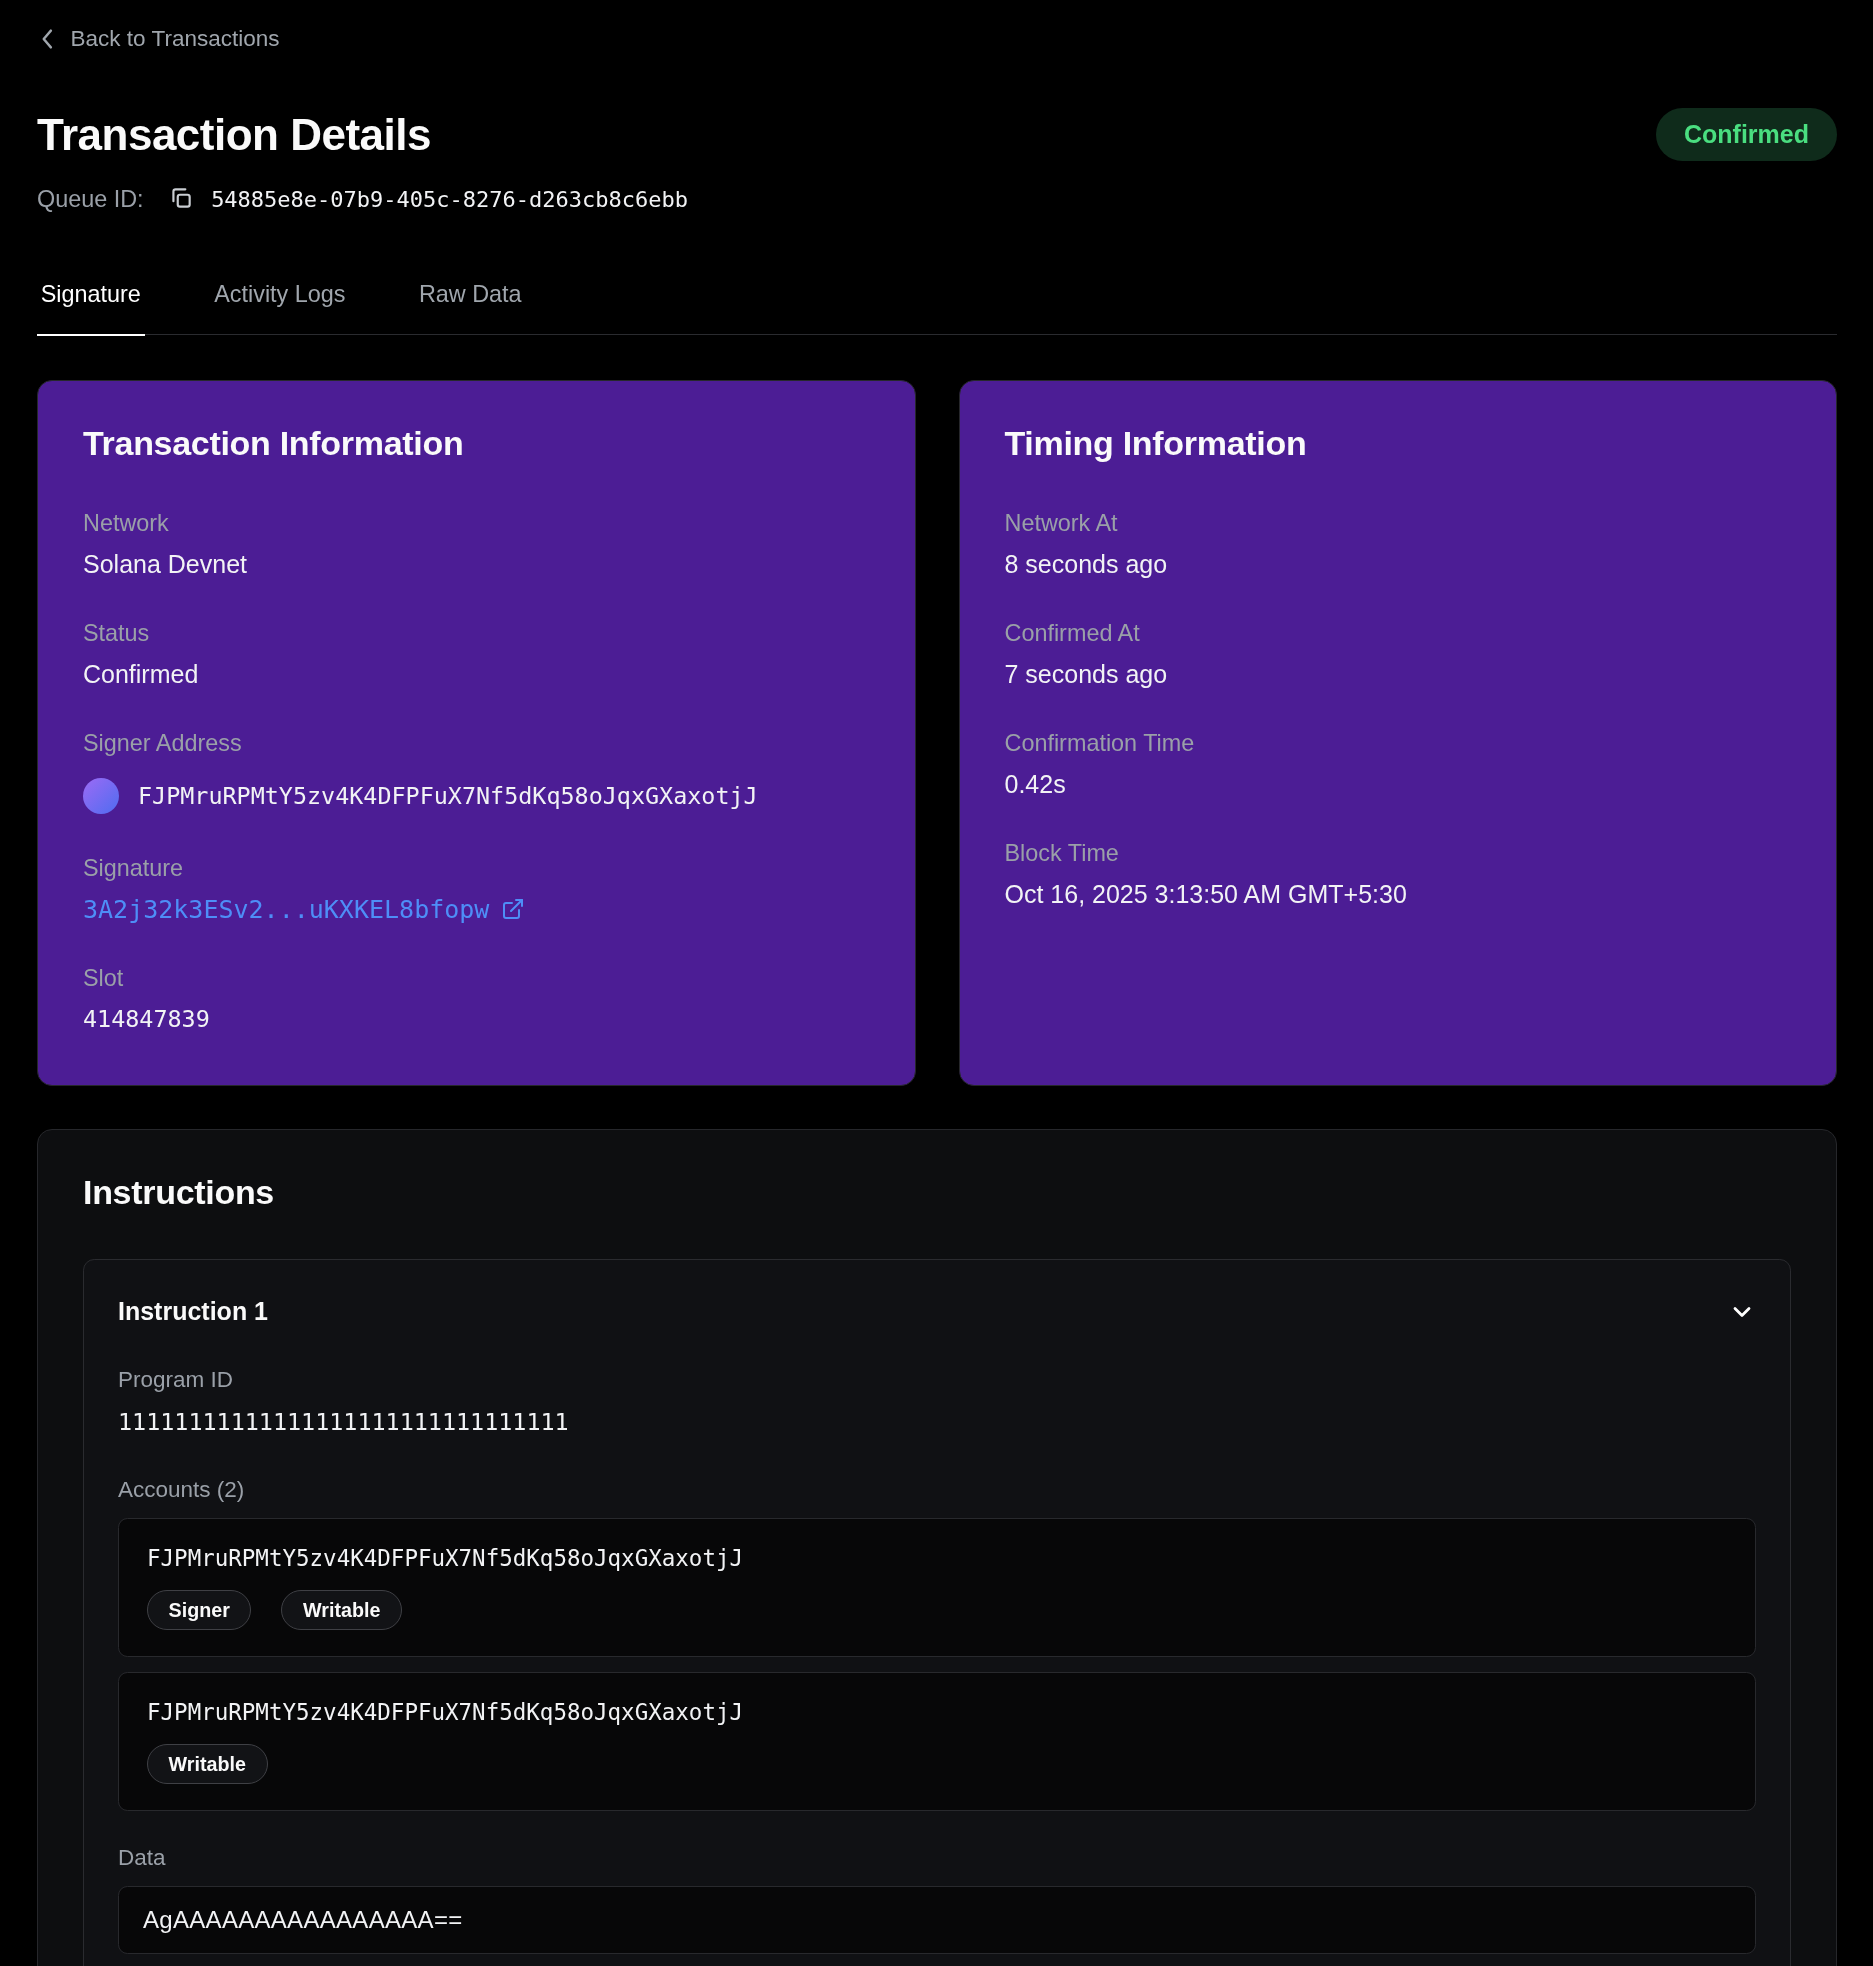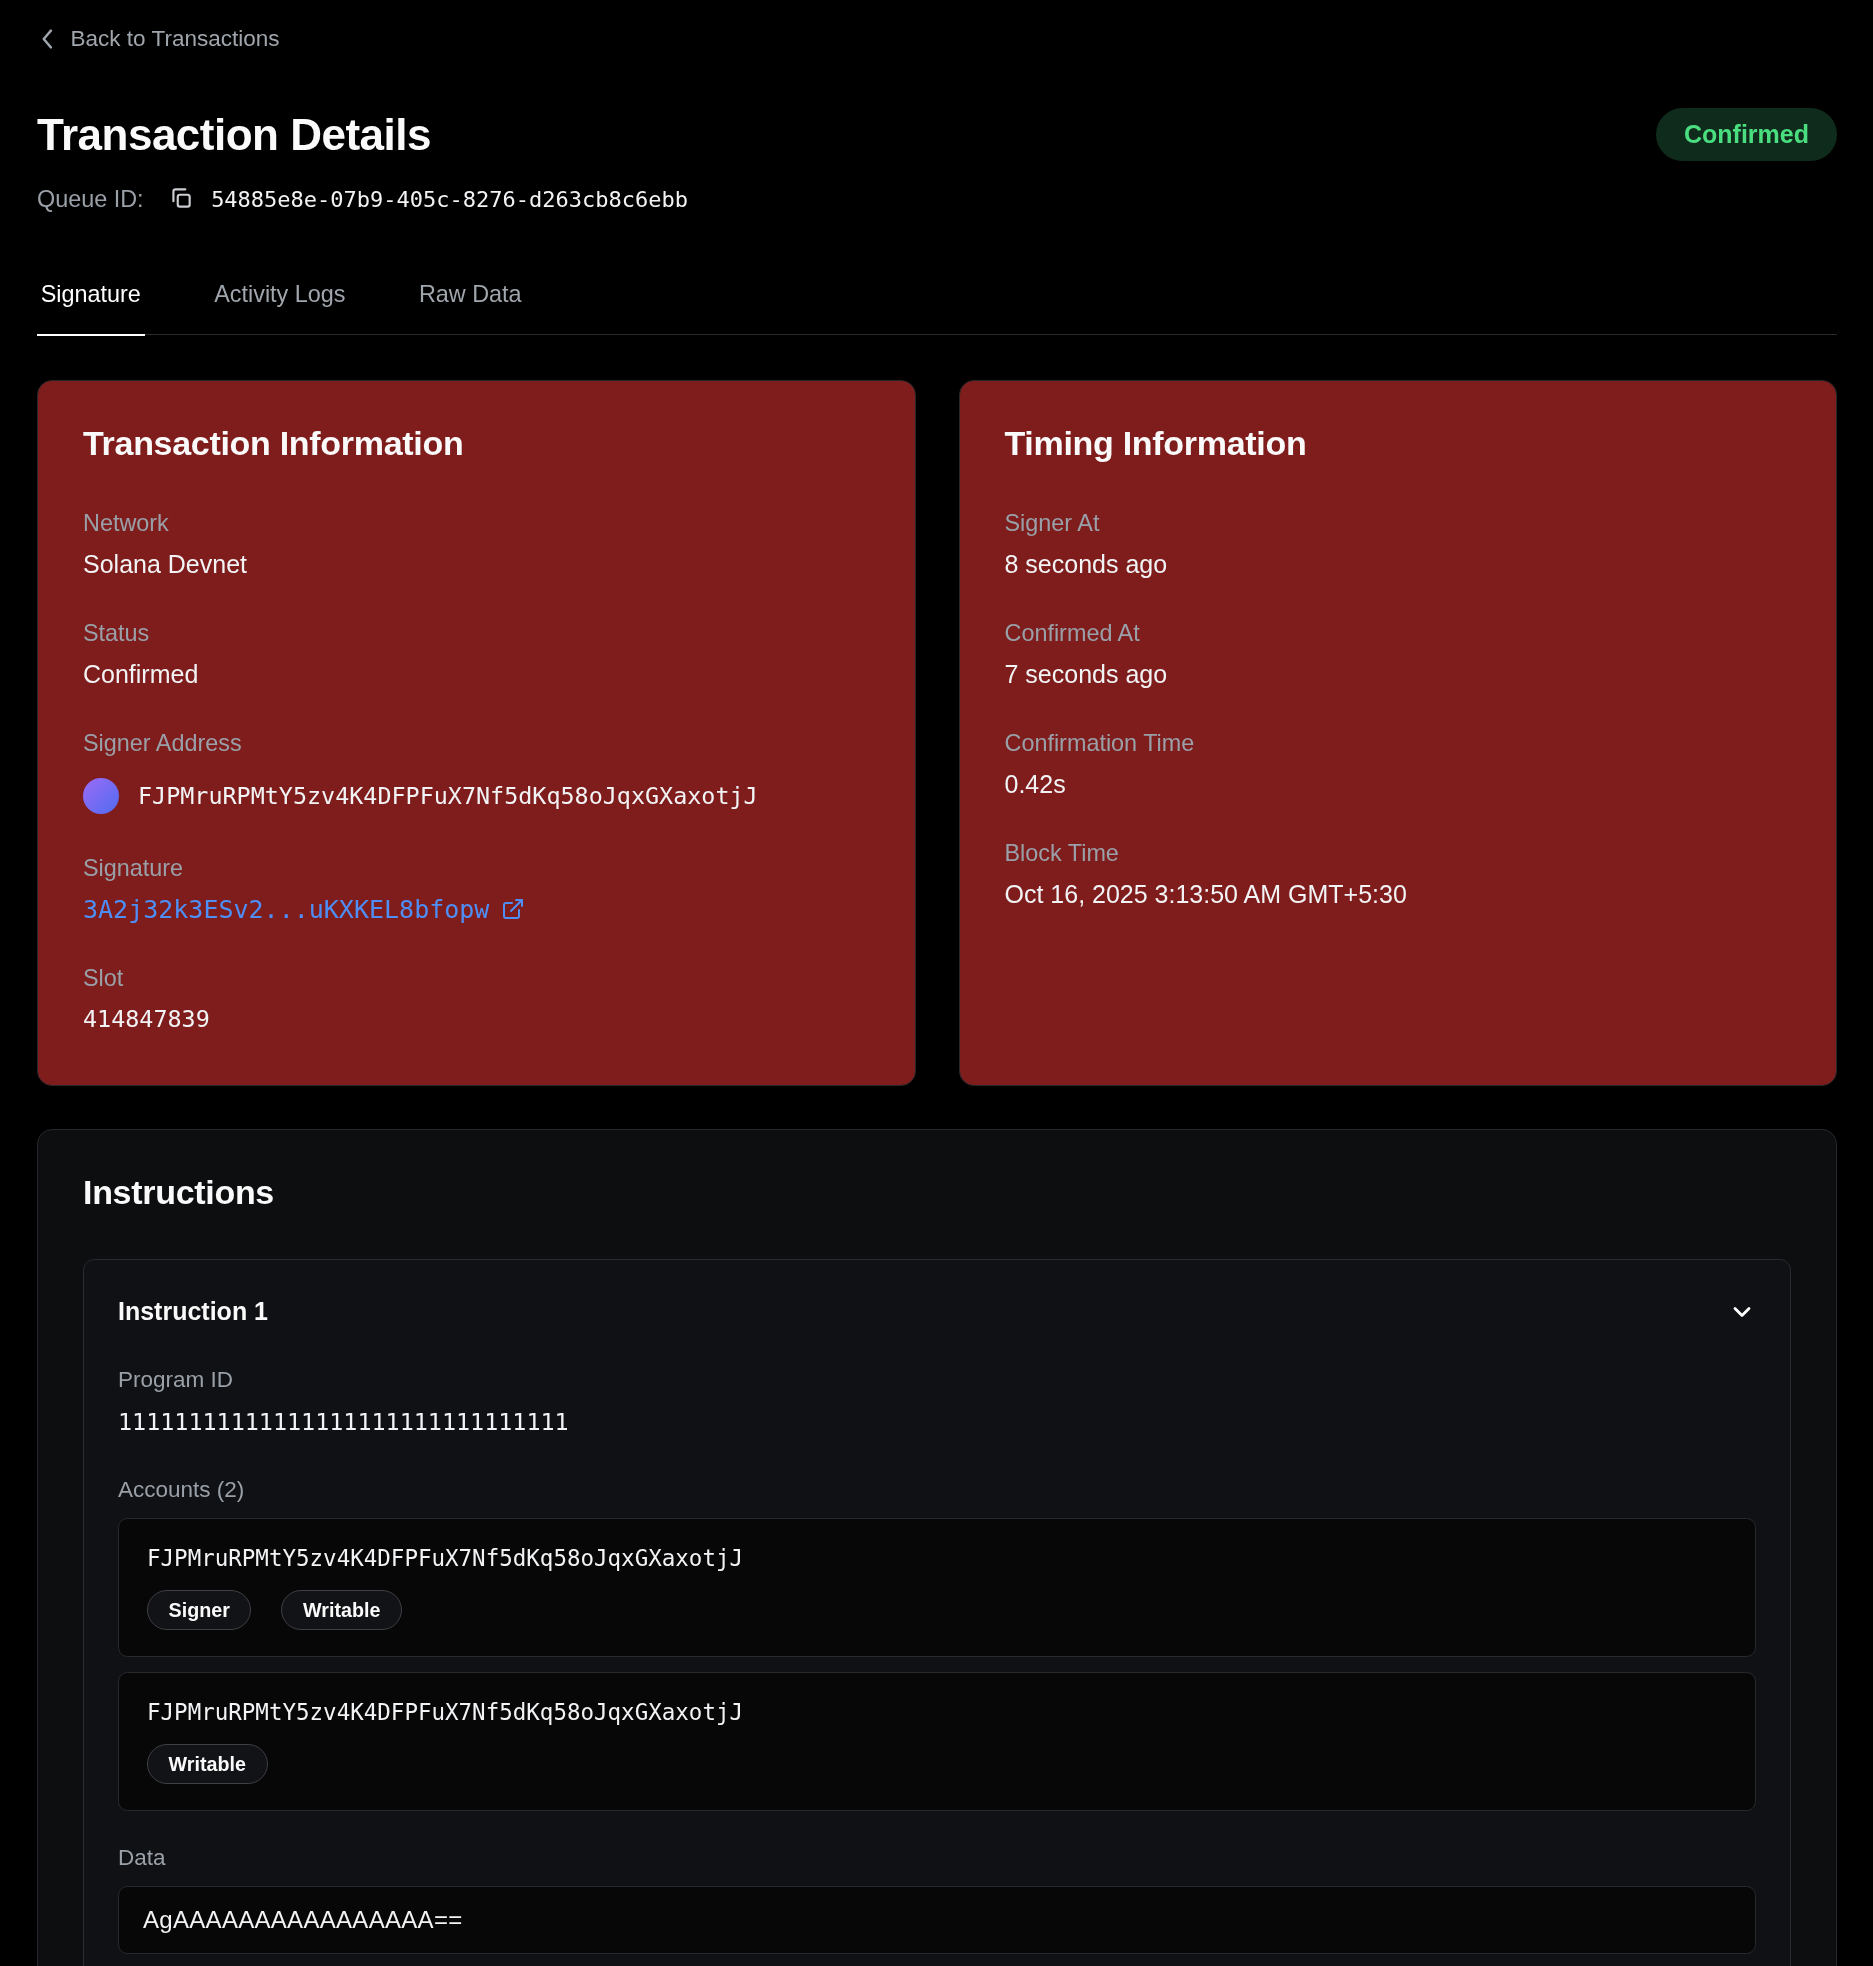--- a/index.html
+++ b/index.html
@@ -87,21 +87,21 @@
   }
 
   
   .cards-grid {
     margin-top: 45px;
     display: grid;
     grid-template-columns: 1fr 1fr;
     gap: 43px;
   }
   .card {
-    background: #7f1d1d;
+    background: #4c1d95;
     border: 0.9px solid #26272b;
     border-radius: 15px;
     padding: 43px 45px;
   }
   .card-title {
     font-size: 34px;
     font-weight: 700;
     color: #fafafa;
     margin-bottom: 47px;
     letter-spacing: -0.3px;
@@ -267,21 +267,21 @@
       <div class="field">
         <div class="field-label">Slot</div>
         <div class="field-value mono">414847839</div>
       </div>
     </div>
 
     <div class="card">
       <div class="card-title">Timing Information</div>
 
       <div class="field">
-        <div class="field-label">Signer At</div>
+        <div class="field-label">Network At</div>
         <div class="field-value">8 seconds ago</div>
       </div>
 
       <div class="field">
         <div class="field-label">Confirmed At</div>
         <div class="field-value">7 seconds ago</div>
       </div>
 
       <div class="field">
         <div class="field-label">Confirmation Time</div>

